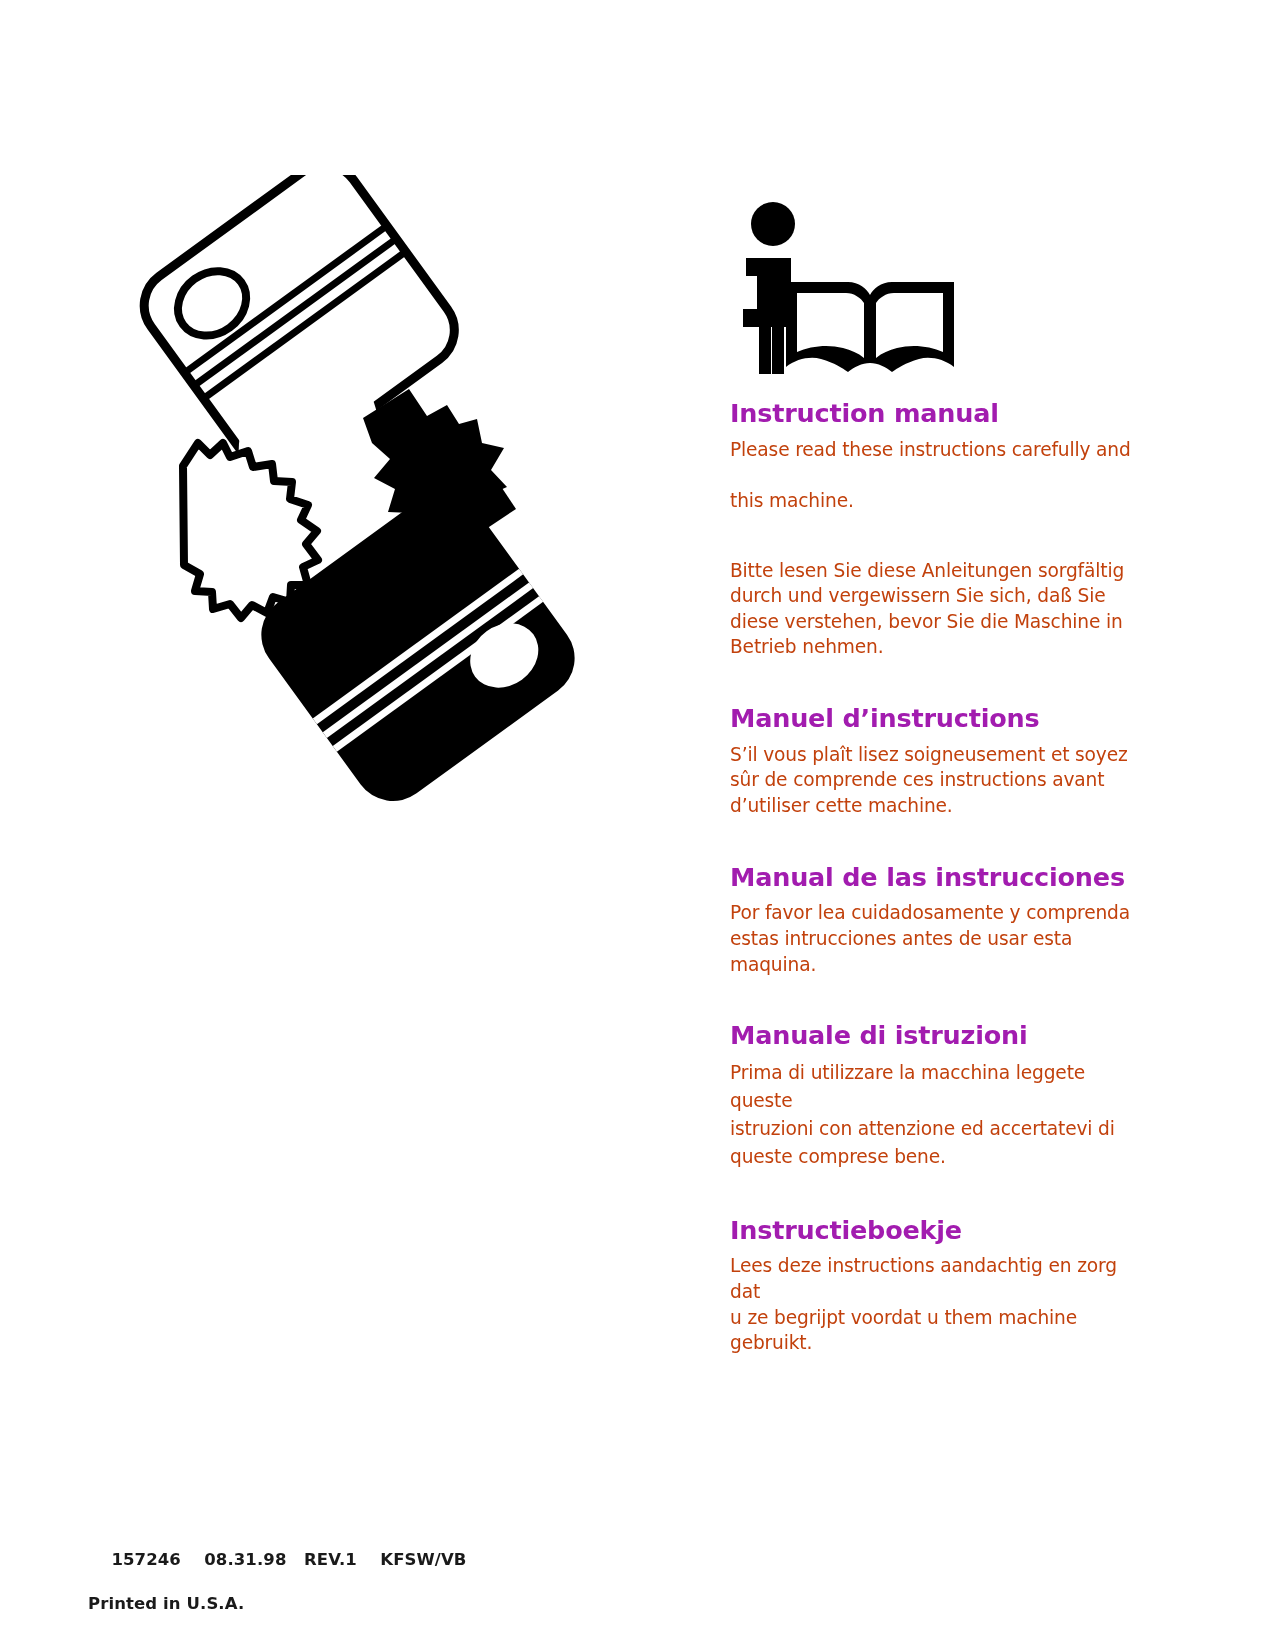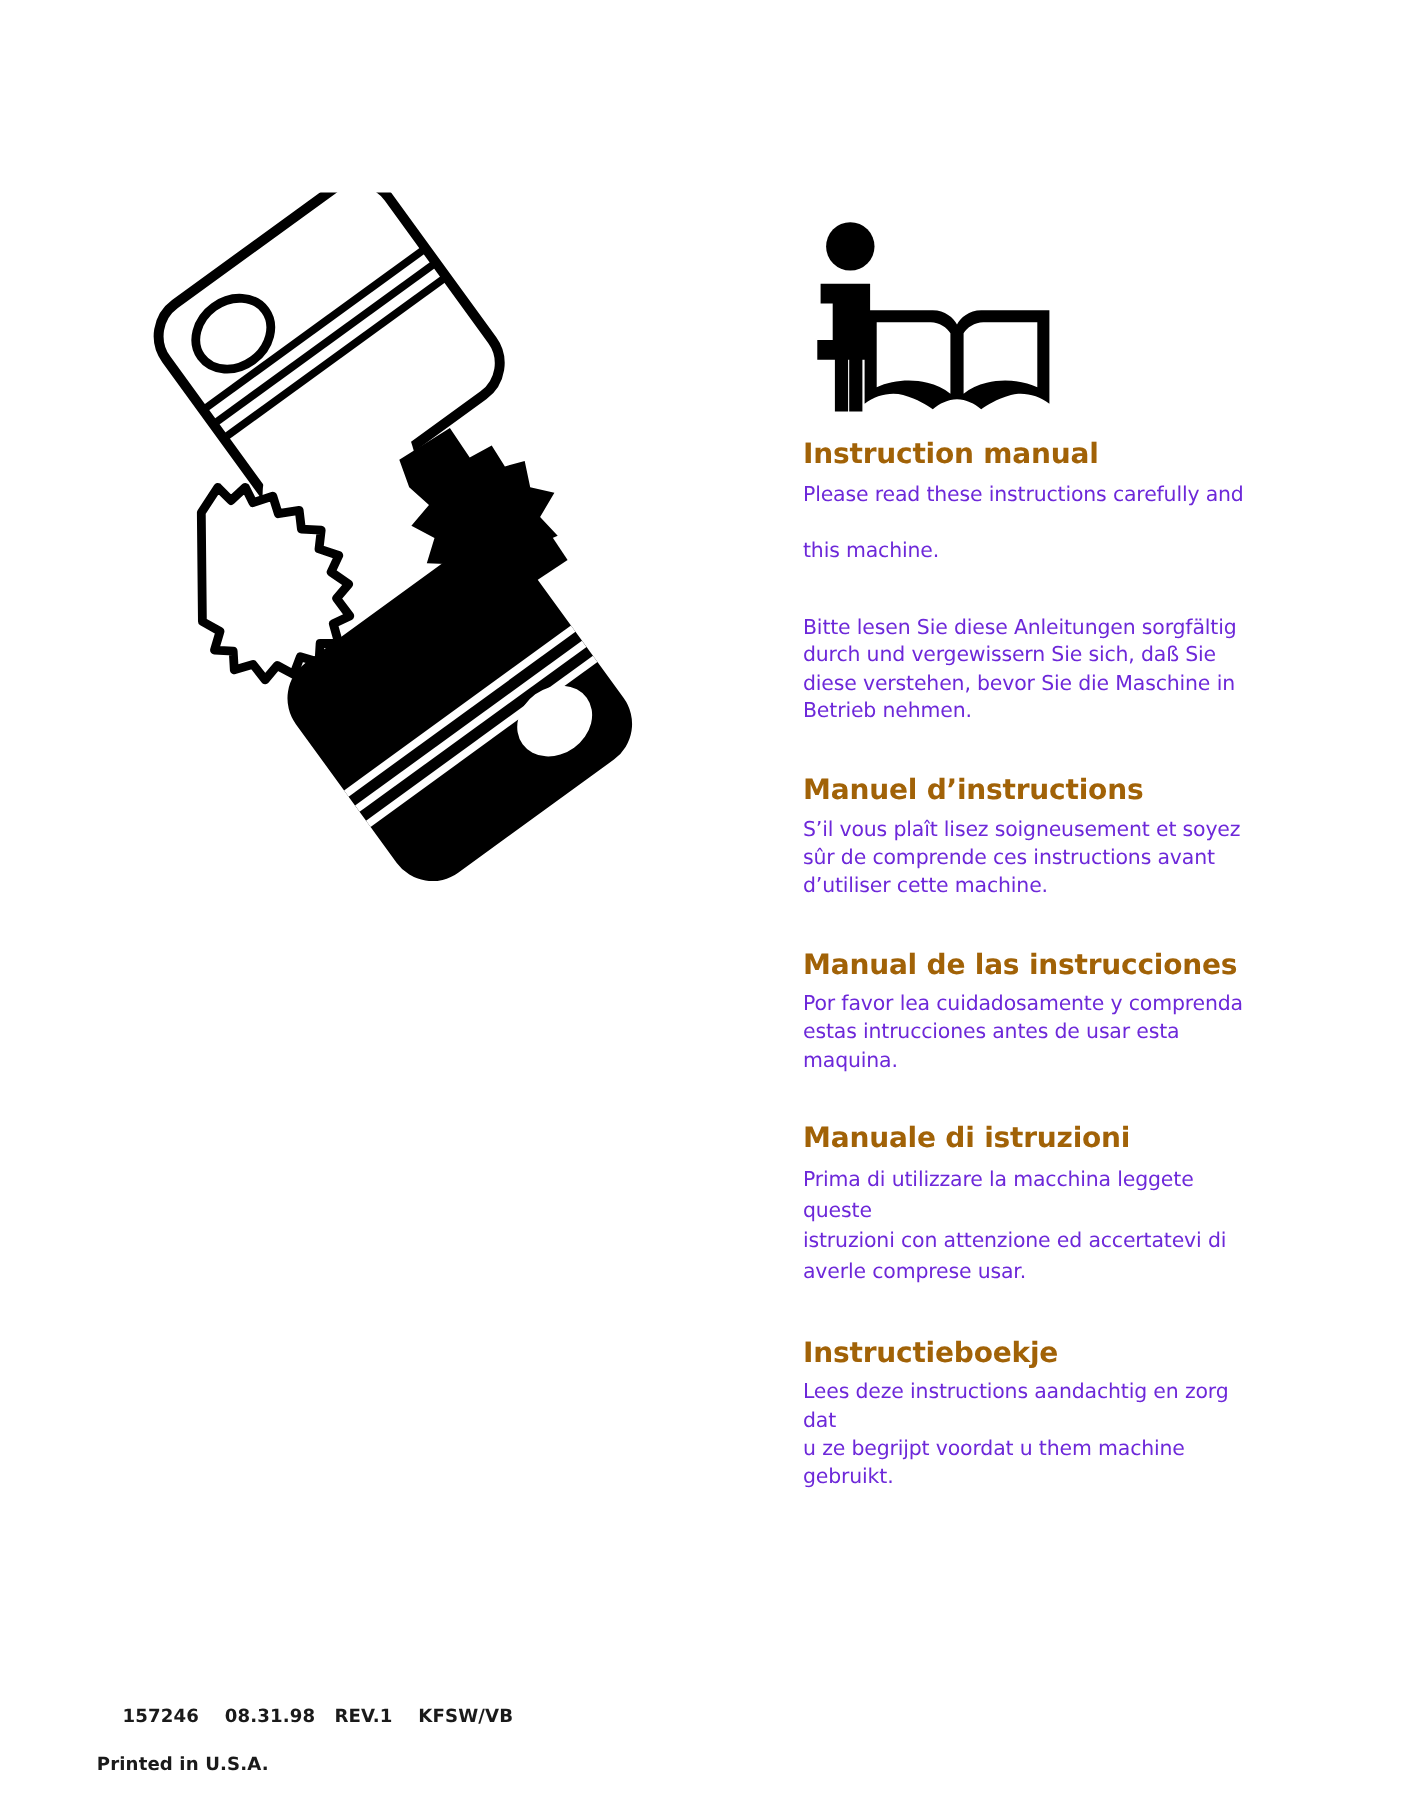--- a/index.html
+++ b/index.html
@@ -61,30 +61,30 @@
   .lang-block:last-of-type {
     margin-bottom: 0;
   }
 
   .lang-title {
     font-family: "DejaVu Sans", sans-serif;
     font-weight: bold;
     font-size: 25.5px;
     line-height: 1.12;
     letter-spacing: -0.2px;
-    color: #a16207;
+    color: #a21caf;
     margin: 0 0 9px 0;
   }
 
   .lang-body {
     font-family: "DejaVu Sans", sans-serif;
     font-weight: normal;
     font-size: 18.6px;
     line-height: 1.38;
-    color: #6d28d9;
+    color: #c2410c;
     margin: 0;
     letter-spacing: -0.15px;
   }
 
   
   .lang-block.loose .lang-body {
     line-height: 1.52;
   }
 
   
@@ -215,21 +215,21 @@
         <span>estas intrucciones antes de usar esta</span><br>
         <span>maquina.</span>
       </p>
     </div>
 
     <div class="lang-block loose">
       <h2 class="lang-title">Manuale di istruzioni</h2>
       <p class="lang-body">
         <span>Prima di utilizzare la macchina leggete queste</span><br>
         <span>istruzioni con attenzione ed accertatevi di</span><br>
-        <span>averle comprese usar.</span>
+        <span>queste comprese bene.</span>
       </p>
     </div>
 
     <div class="lang-block">
       <h2 class="lang-title">Instructieboekje</h2>
       <p class="lang-body">
         <span>Lees deze instructions aandachtig en zorg dat</span><br>
         <span>u ze begrijpt voordat u them machine</span><br>
         <span>gebruikt.</span>
       </p>

